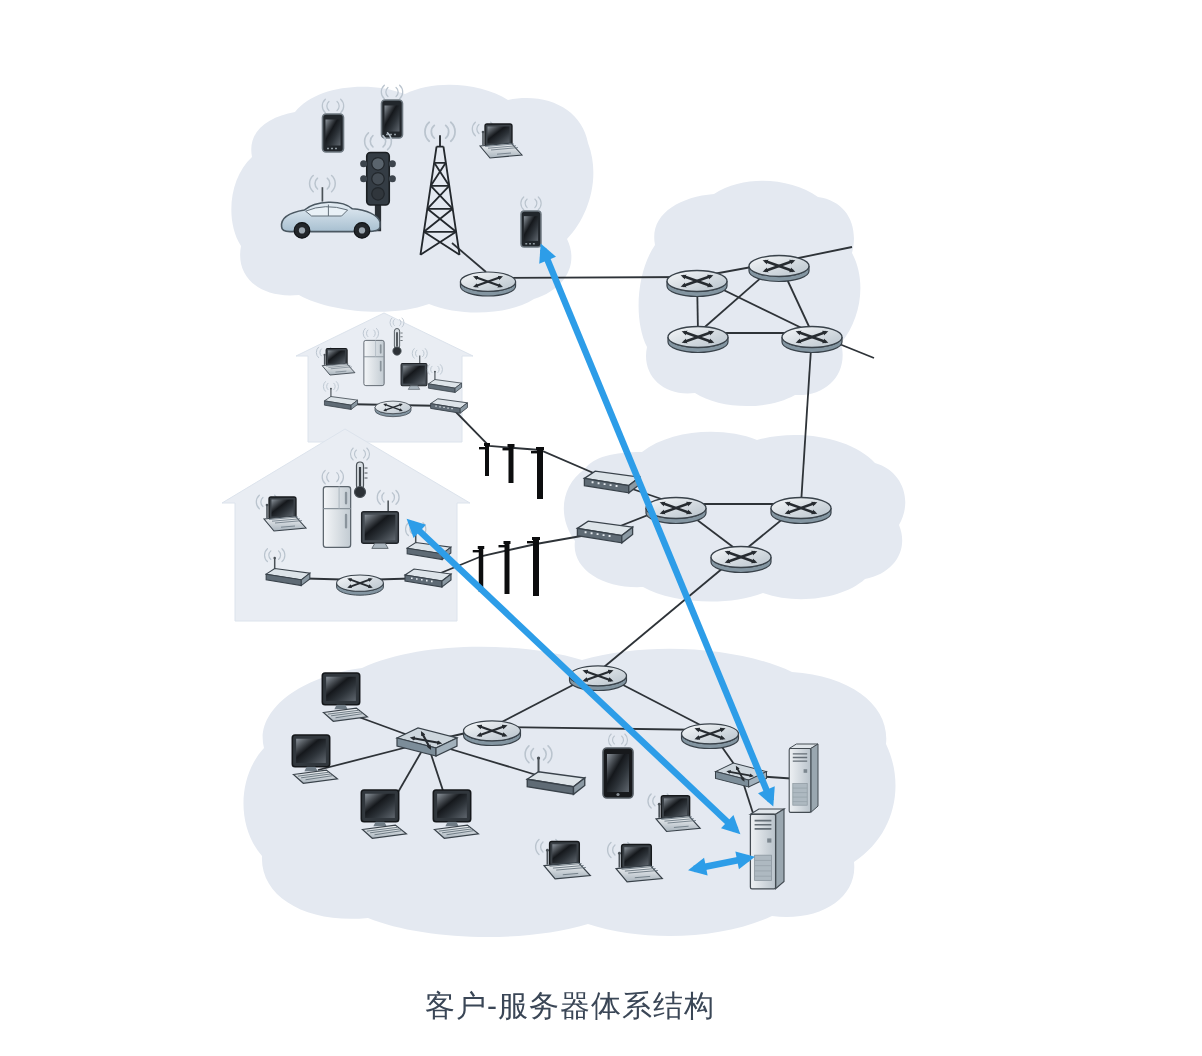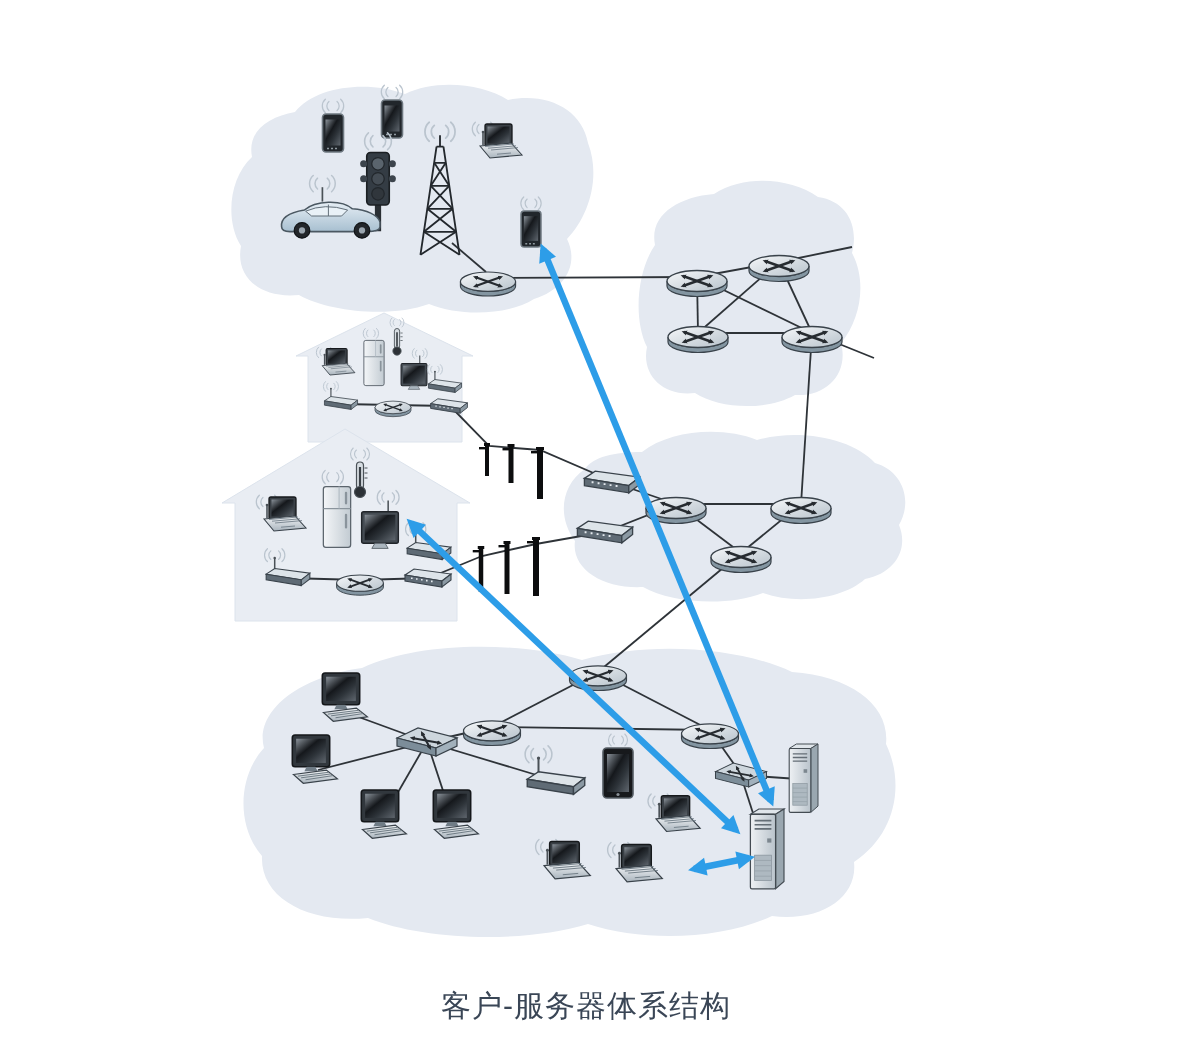--- a/index.html
+++ b/index.html
@@ -1,21 +1,21 @@
 <!DOCTYPE html>
 <html><head>
 <meta charset="utf-8">
 <style>
   html,body{margin:0;padding:0;background:#ffffff;}
   #stage{position:relative;width:1202px;height:1056px;background:#ffffff;overflow:hidden;
          font-family:"Liberation Sans", sans-serif;}
   #diagram-svg{position:absolute;left:0;top:0;}
   .caption{position:absolute;left:0;top:986px;width:1140px;text-align:center;
            font-size:30px;font-weight:500;letter-spacing:1px;color:#3a4656;
-           font-family:"Liberation Sans", sans-serif;margin-left:16px;}
+           font-family:"Liberation Sans", sans-serif;}
 </style>
 </head>
 <body>
 
 <div id="stage">
   <svg id="diagram-svg" width="1202" height="1056" viewBox="0 0 1202 1056">
       <defs>
   <linearGradient id="gScreen" x1="0" y1="0" x2="1" y2="1">
     <stop offset="0" stop-color="#8b939b"></stop>
           <stop offset="0.4" stop-color="#15181c"></stop>

